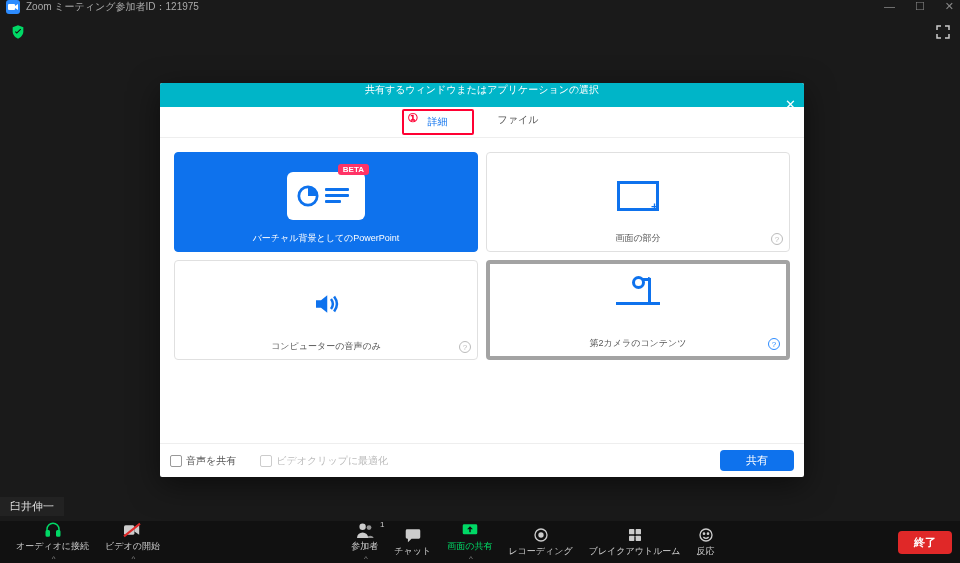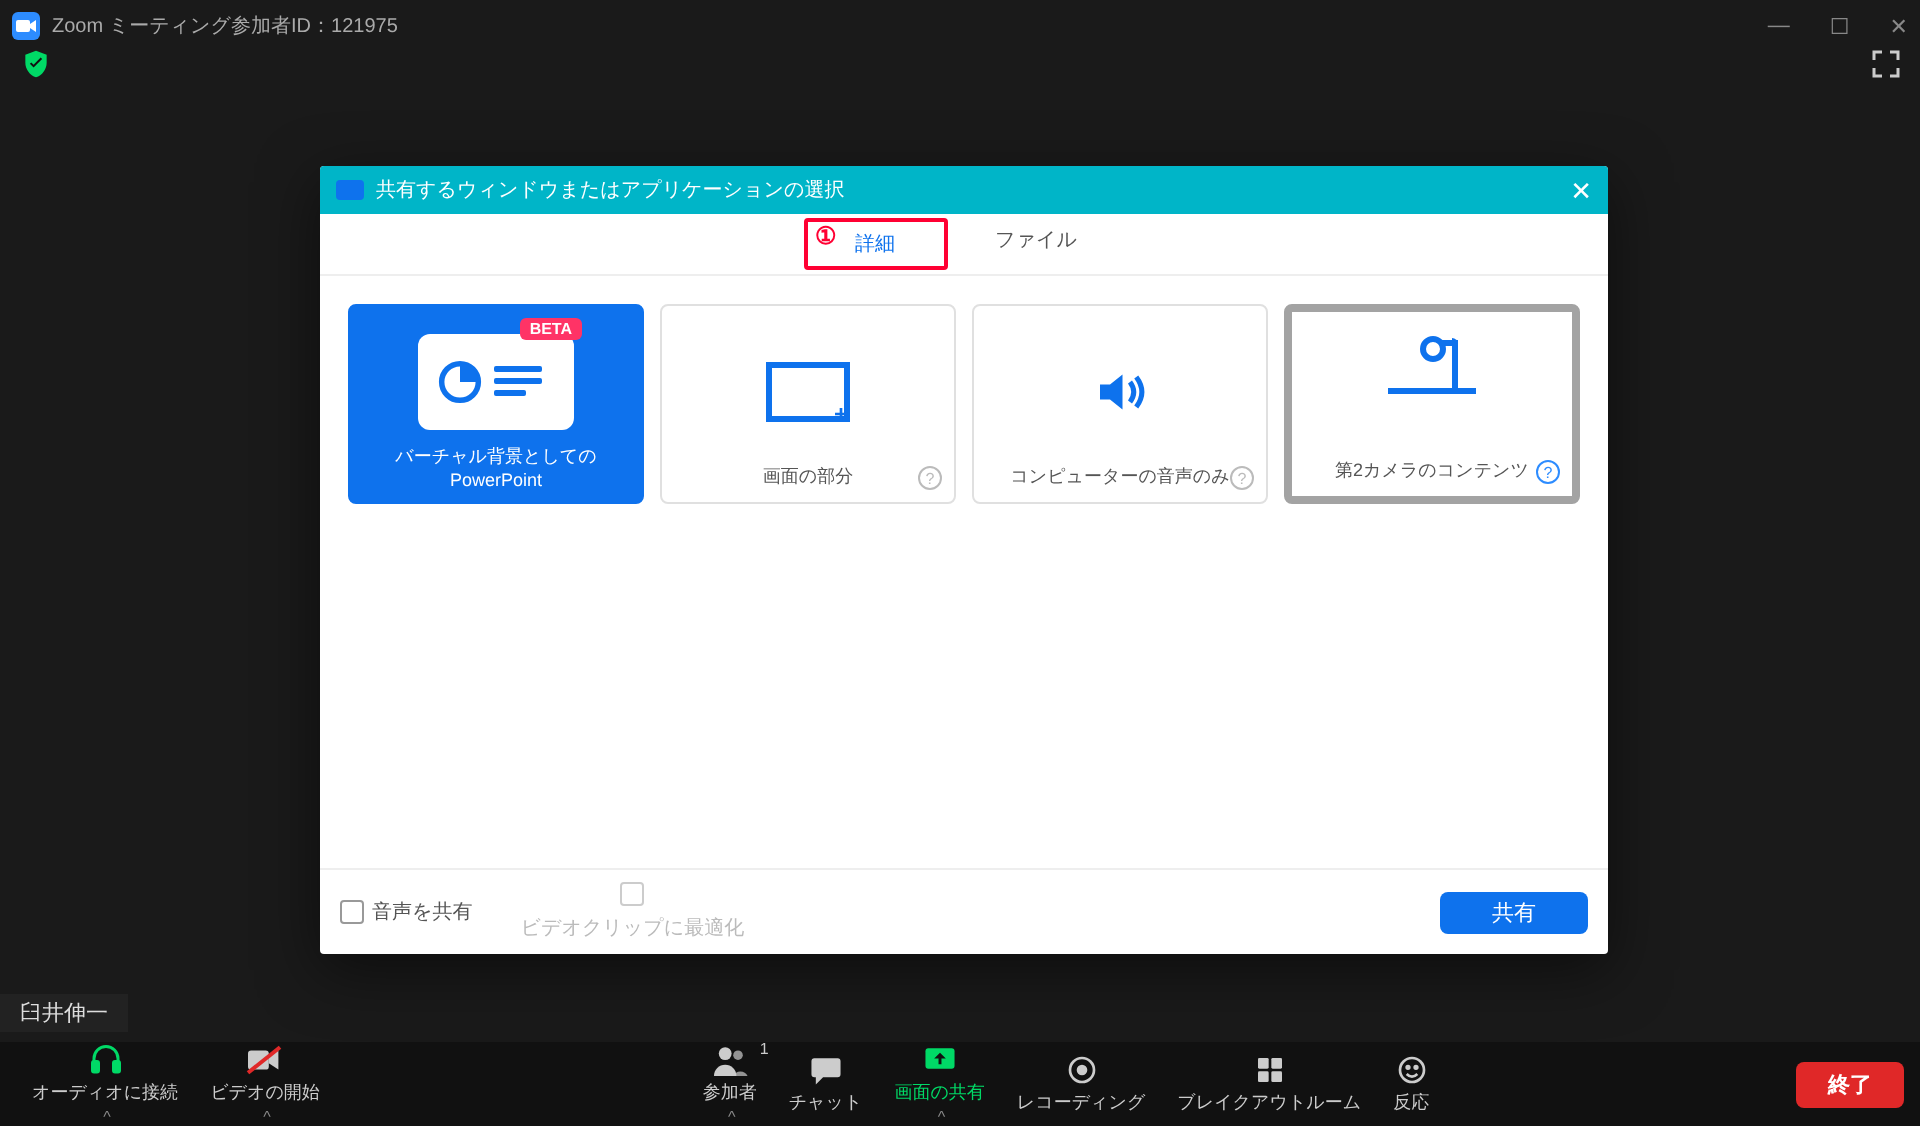--- a/index.html
+++ b/index.html
@@ -1,44 +1,44 @@
 <!DOCTYPE html>
 <html><head>
 <meta charset="utf-8">
 <style>
 * { box-sizing: border-box; margin: 0; padding: 0; font-family: "Segoe UI", Arial, sans-serif; }
 html, body { width: 960px; height: 563px; overflow: hidden; }
 body { background: #1a1a1a; color: #ccc; position: relative; }
 
 
-.titlebar { height: 20px; display: flex; align-items: flex-end; padding: 0 6px; background: #1a1a1a; }
+.titlebar { height: 20px; display: flex; align-items: flex-start; padding: 0 6px; background: #1a1a1a; }
 .titlebar .logo { width: 14px; height: 14px; background: #2d8cff; border-radius: 3px; margin-right: 6px; display: flex; align-items: center; justify-content: center; }
 .titlebar .title { font-size: 10px; color: #aaa; }
 .titlebar .win-controls { margin-left: auto; display: flex; gap: 20px; color: #888; font-size: 11px; }
 
 
 .topbar { height: 24px; display: flex; align-items: center; padding: 0 10px; }
 .shield { width: 16px; height: 16px; color: #00d966; }
 .fullscreen-icon { margin-left: auto; color: #ccc; font-size: 12px; }
 
 
 .dialog { position: absolute; left: 160px; top: 83px; width: 644px; height: 394px; background: #fff; border-radius: 2px; box-shadow: 0 8px 30px rgba(0,0,0,.5); display: flex; flex-direction: column; overflow: hidden; }
-.dlg-title { height: 24px; background: #00b5c8; display: flex; align-items: center; padding: 0 8px; color: #fff; font-size: 10px; }
+.dlg-title { height: 24px; background: #00b5c8; display: flex; align-items: center; padding: 0 8px; color: #fff; font-size: 10px; flex-direction: column; }
 .dlg-title .app-icon { width: 14px; height: 10px; background: #0e72ed; border-radius: 2px; margin-right: 6px; position: relative; }
 .dlg-close { margin-left: auto; cursor: pointer; font-size: 13px; }
 
 
 .tabs { display: flex; justify-content: center; gap: 0; padding: 2px 0; border-bottom: 1px solid #eee; }
 .tab { font-size: 10px; color: #555; padding: 4px 24px; cursor: pointer; position: relative; }
 .tab.active { color: #0e72ed; }
 .tab.hl { border: 2px solid #ff0033; border-radius: 2px; position: relative; }
 .hl-num { position: absolute; left: 4px; top: 0; color: #ff0033; font-weight: bold; font-size: 12px; }
 
 
-.options { flex: 1; padding: 14px 14px; display: grid; grid-template-columns: repeat(4, 1fr); gap: 8px; align-content: start; }
+.options { flex: 1; padding: 14px 14px; display: grid; grid-template-columns: repeat(2, 1fr); gap: 8px; align-content: start; }
 .opt { border: 1px solid #e0e0e0; border-radius: 4px; height: 100px; display: flex; flex-direction: column; align-items: center; justify-content: flex-start; padding: 6px 4px; cursor: pointer; position: relative; }
 .opt.outlined { border: 2px solid #ff0033; }
 .opt.selected { background: #0e72ed; color: #fff; border: 1px solid #0e72ed; }
 .opt.bordered-blue { border: 4px solid #a3a3a3; gap: 31px; }
 .opt .iconbox { flex: 1; display: flex; align-items: center; justify-content: center; }
 .opt .lbl { font-size: 9px; text-align: center; color: #555; }
 .opt.selected .lbl { color: #fff; }
 .info { position: absolute; right: 6px; bottom: 6px; width: 12px; height: 12px; border: 1px solid #bbb; border-radius: 50%; font-size: 8px; color: #bbb; display: flex; align-items: center; justify-content: center; }
 .info.blue { border-color: #2d8cff; color: #2d8cff; }
 
@@ -56,21 +56,21 @@
 
 .doc-cam { width: 44px; height: 34px; position: relative; }
 .doc-cam .base { position: absolute; bottom: 0; left: 0; width: 44px; height: 3px; background: #0e72ed; }
 .doc-cam .arm { position: absolute; bottom: 0; left: 32px; width: 3px; height: 28px; background: #0e72ed; border-radius: 0 8px 0 0; }
 .doc-cam .head { position: absolute; bottom: 24px; left: 18px; width: 17px; height: 3px; background: #0e72ed; }
 .doc-cam .head::before{ content:""; position:absolute; left:-2px; top:-2px; width:7px; height:7px; border:3px solid #0e72ed; border-radius:50%; background:#fff; }
 
 
 .dlg-footer { border-top: 1px solid #eee; padding: 6px 10px; display: flex; align-items: center; gap: 24px; margin-top: 44px; }
 .chk { display: flex; align-items: center; gap: 4px; font-size: 10px; color: #555; }
-.chk.disabled { color: #bbb; flex-direction: column; }
+.chk.disabled { color: #bbb; }
 .chk-box { width: 12px; height: 12px; border: 1px solid #999; border-radius: 2px; }
 .chk.disabled .chk-box { border-color: #ccc; }
 .share-btn { margin-left: auto; background: #0e72ed; color: #fff; font-size: 11px; padding: 3px 26px; border-radius: 4px; cursor: pointer; }
 
 
 .participant { position: absolute; left: 0; bottom: 47px; background: #222; font-size: 11px; padding: 2px 10px; color: #ddd; }
 
 
 .toolbar { position: absolute; left: 0; right: 0; bottom: 0; height: 42px; background: #111; display: flex; align-items: center; padding: 0 8px; }
 .tbtn { display: flex; flex-direction: column; align-items: center; justify-content: center; gap: 1px; color: #ccc; font-size: 9px; cursor: pointer; padding: 0 8px; position: relative; }

